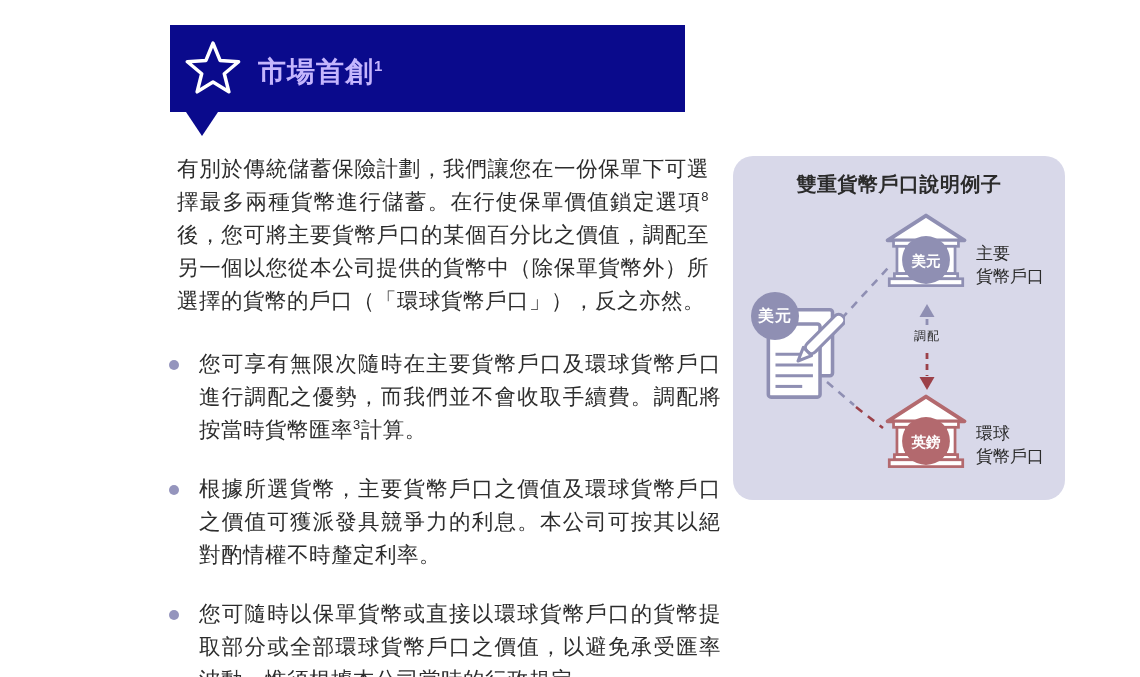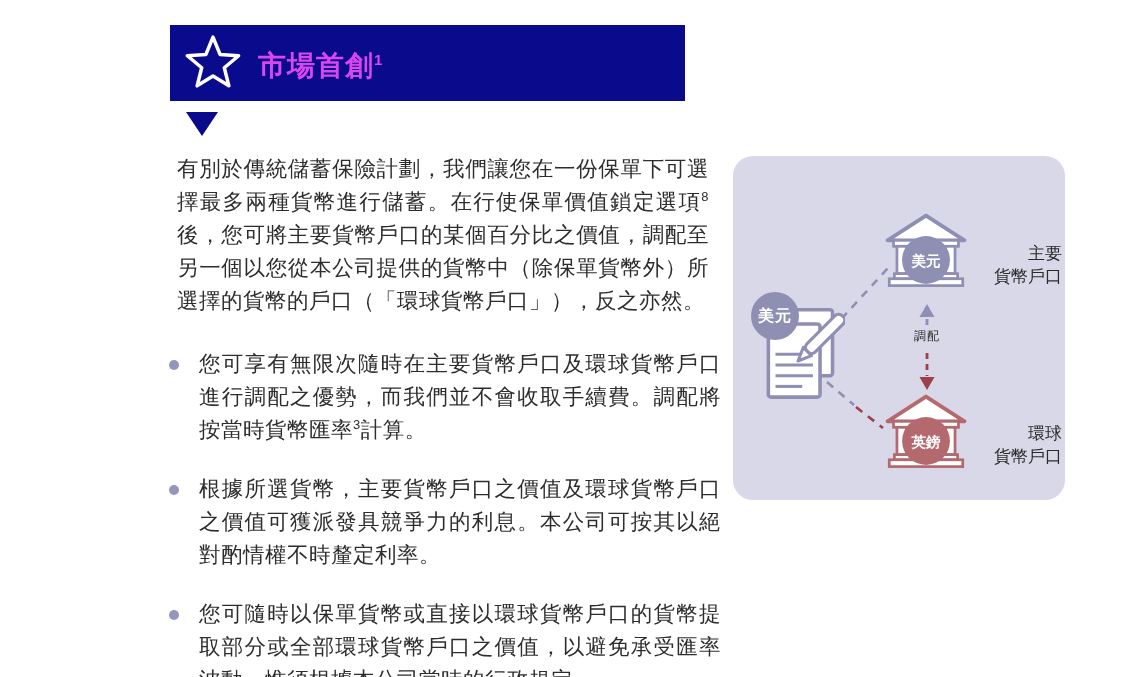--- a/index.html
+++ b/index.html
@@ -3,22 +3,22 @@
 <meta charset="utf-8">
 <style>
   html,body { margin:0; padding:0; }
   body {
     width:1140px; height:677px; background:#ffffff; position:relative; overflow:hidden;
     font-family:"Liberation Sans", sans-serif; color:#2d2d2d;
   }
 
   
   .banner {
-    position:absolute; left:170px; top:25px; width:515px; height:76px;
-    background:#0a0a8c; color:#d946ef; display:flex; align-items:center;
+    position:absolute; left:170px; top:25px; width:515px; height:87px;
+    background:#0a0a8c; color:#c4b5fd; display:flex; align-items:center;
   }
   .banner-star { flex:none; margin-left:15px; width:56px; height:56px; }
   .banner-text { margin-left:17px; }
   .banner-title { font-size:28px; font-weight:bold; line-height:33px; letter-spacing:1px; }
   .banner-title sup { font-size:15px; }
   .banner-subtitle { font-size:23px; font-weight:bold; line-height:30px; letter-spacing:1.5px; }
   .banner-pointer {
     position:absolute; left:186px; top:112px; width:0; height:0;
     border-left:16px solid transparent; border-right:16px solid transparent;
     border-top:24px solid #0a0a8c;
@@ -37,21 +37,21 @@
   .panel {
     position:absolute; left:733px; top:156px; width:332px; height:344px;
     background:#d8d8e9; border-radius:20px; color:#2b2b2b;
   }
   .panel-title { position:absolute; top:15px; left:0; right:0; margin:0; text-align:center;
     font-size:20px; font-weight:bold; letter-spacing:0.5px; }
   .connectors { position:absolute; left:0; top:0; z-index:1; }
   .bank { position:absolute; width:82px; z-index:2; }
   .bank-top { left:152px; top:57px; }
   .bank-bottom { left:152px; top:238px; }
-  .acct-label { position:absolute; left:261px; font-size:17px; line-height:23px; z-index:2;text-align:right; }
+  .acct-label { position:absolute; left:243px; font-size:17px; line-height:23px; z-index:2; }
   .label-top { top:86px; }
   .label-bottom { top:266px; }
   .src-circle {
     position:absolute; left:18px; top:136px; width:48px; height:48px; border-radius:50%;
     background:#8f8fb3; color:#fff; font-weight:bold; font-size:16px;
     display:flex; align-items:center; justify-content:center; z-index:3; letter-spacing:1px;
   }
   .doc { position:absolute; left:30px; top:152px; width:82px; z-index:2; }
   .transfer-label { position:absolute; left:166px; top:172px; width:56px; text-align:center;
     font-size:12px; z-index:2; letter-spacing:1px; }
@@ -82,20 +82,21 @@
       <p class="bullet-text"><span>根據所選貨幣，主要貨幣戶口之價值及環球貨幣戶口之價值可獲派發具競爭力的利息。本公司可按其以絕對酌情權不時釐定利率。</span><sup></sup><span></span></p>
     </li>
     <li>
       <span class="bullet-dot"></span>
       <p class="bullet-text"><span>您可隨時以保單貨幣或直接以環球貨幣戶口的貨幣提取部分或全部環球貨幣戶口之價值，以避免承受匯率波動，惟須根據本公司當時的行政規定。</span><sup></sup><span></span></p>
     </li>
   </ul>
 </main>
 
 <aside class="panel">
+  <h2 class="panel-title">雙重貨幣戶口說明例子</h2>
 
   <svg class="connectors" width="332" height="344" viewBox="0 0 332 344">
     <line x1="78" y1="196" x2="155" y2="112" stroke="#8f8fb3" stroke-width="2.6" stroke-dasharray="8 7"></line>
     <line x1="94" y1="226" x2="121" y2="249" stroke="#8f8fb3" stroke-width="2.6" stroke-dasharray="8 7"></line>
     <line x1="123" y1="251" x2="150" y2="272" stroke="#9c4149" stroke-width="2.6" stroke-dasharray="8 7"></line>
     <g>
       <polygon points="194,148 186.5,161 201.5,161" fill="#8f8fb3"></polygon>
       <line x1="194" y1="163" x2="194" y2="172" stroke="#8f8fb3" stroke-width="2.8" stroke-dasharray="6 5"></line>
     </g>
     <g>

